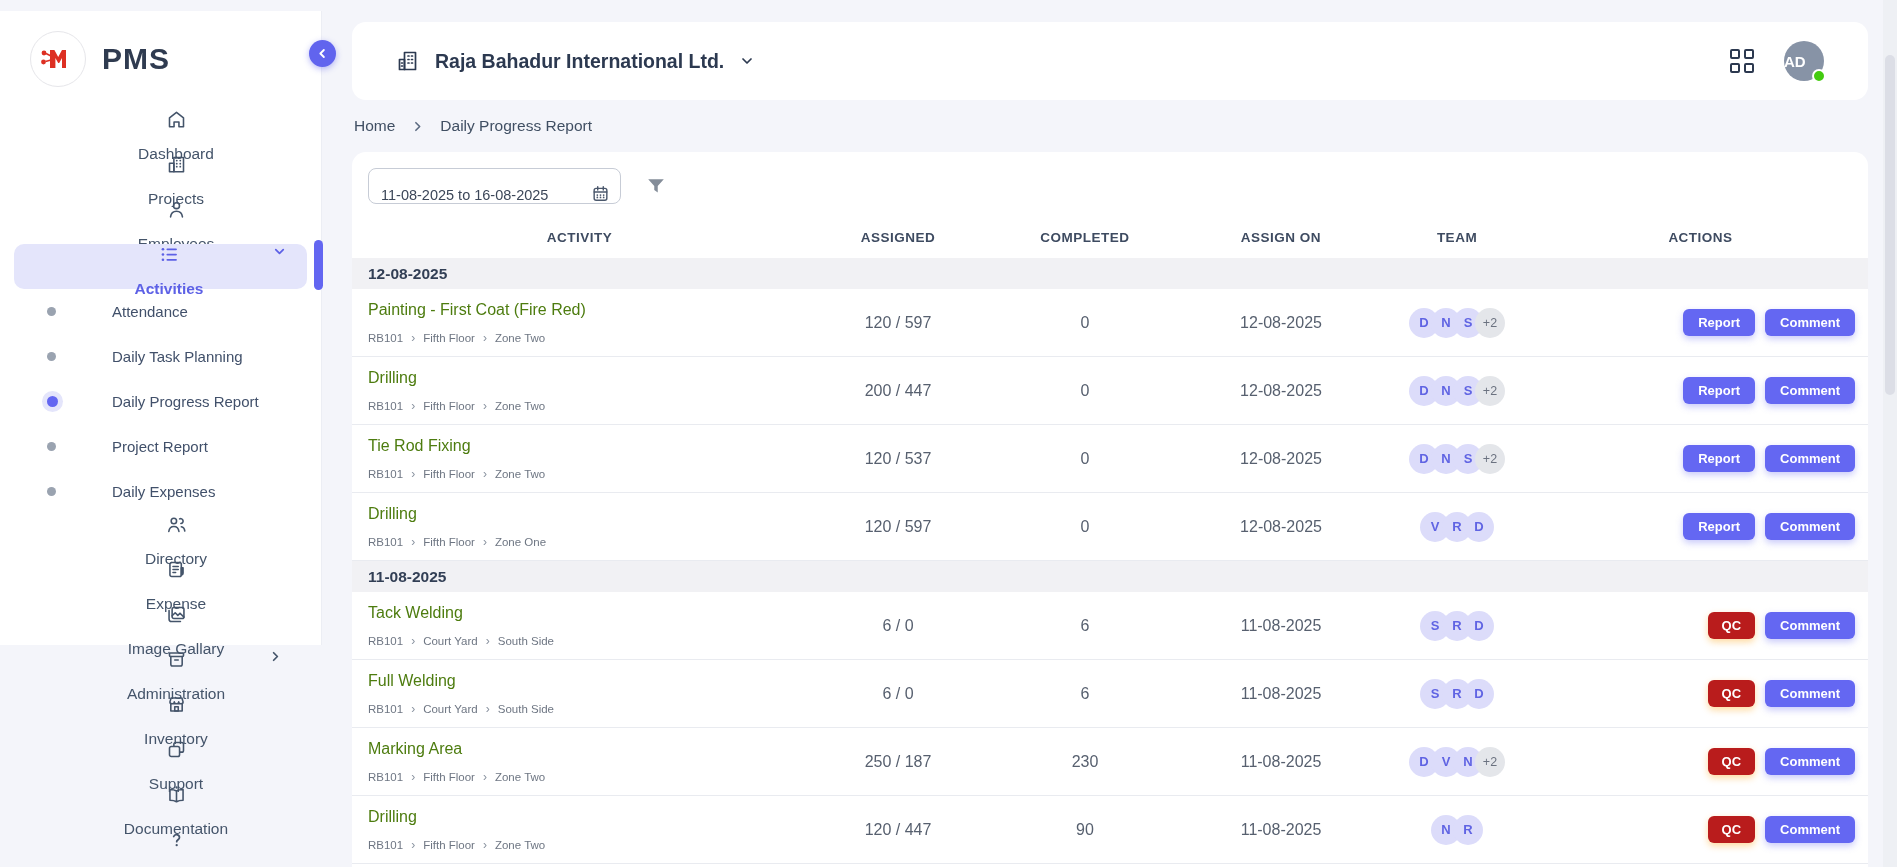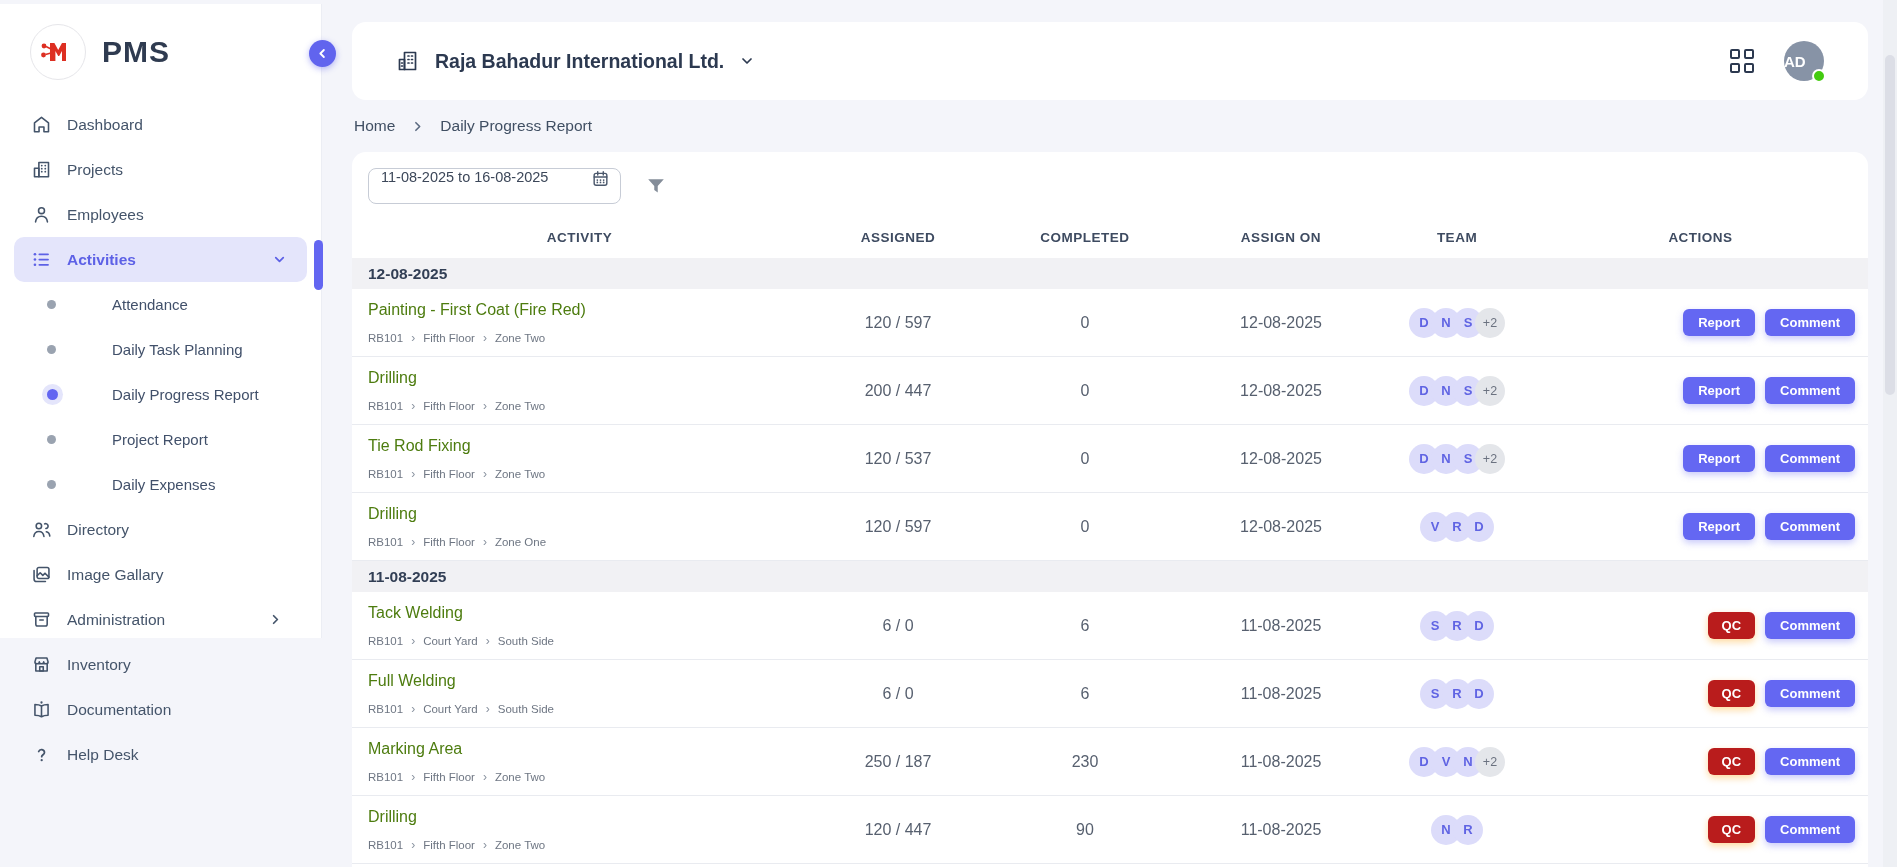--- a/index.html
+++ b/index.html
@@ -7,35 +7,35 @@
   body {
     font-family:"Liberation Sans", sans-serif;
     background:#f4f5fa;
     position:relative;
     color:#44546a;
   }
   svg { display:block; }
 
   
   .sidebar {
-    position:absolute; left:0; top:4px; width:322px; height:634px;
+    position:absolute; left:0; top:11px; width:322px; height:634px;
     background:#ffffff; border-right:1px solid #eceef4; z-index:2;
   }
   .logo-row { display:flex; align-items:center; gap:16px; padding:20px 0 0 30px; }
   .logo-badge {
     width:56px; height:56px; border-radius:50%;
     border:1px solid #e6e6ea; display:flex; align-items:center; justify-content:center;
     background:#fff;
   }
   .logo-text { font-size:30px; font-weight:bold; color:#2f3b50; letter-spacing:1px; }
 
   .nav { margin-top:22px; }
   .nav-item {
     height:45px; display:flex; align-items:center; gap:15px;
-    padding-left:31px; color:#44546a; font-size:15.5px; cursor:pointer; position:relative;
+    padding-left:31px; color:#44546a; font-size:15.5px; cursor:pointer; position:relative;flex-direction:column;
   }
   .nav-icon { width:21px; height:21px; flex:0 0 21px; }
   .nav-chev { position:absolute; right:38px; color:inherit; }
   .nav-item.active-parent {
     margin:0 14px; padding-left:17px; border-radius:10px;
     background:#e4e5fb; color:#5d61e6; font-weight:bold;
   }
   .nav-item.active-parent .nav-chev { right:20px; }
 
   .sub-item {
@@ -93,21 +93,21 @@
   }
   .breadcrumb .crumb-sep { color:#5b6a80; }
 
   .content-card {
     position:absolute; left:30px; top:152px; width:1516px; height:715px;
     background:#fff; border-radius:14px 14px 0 0;
   }
   .filter-row { display:flex; align-items:center; padding:16px 14px 12px 16px; gap:24px; }
   .date-input-wrap {
     width:253px; height:36px; border:1px solid #c7ccd6; border-radius:8px;
-    display:flex; align-items:flex-start; padding:0 10px 0 12px; gap:6px; background:#fff;
+    display:flex; align-items:flex-end; padding:0 10px 0 12px; gap:6px; background:#fff;
   }
   .date-input-wrap input {
     border:none; outline:none; flex:1; font-size:14.5px; color:#3c4759;
     font-family:"Liberation Sans", sans-serif; background:transparent;
   }
   .cal-icon, .funnel-btn { color:#4b586c; }
   .funnel-btn { background:none; border:none; cursor:pointer; }
 
   .table-header {
     display:grid; grid-template-columns:455px 182px 192px 200px 152px 1fr;
@@ -242,20 +242,30 @@
             <circle cx="9" cy="8" r="3.1"></circle>
             <path d="M3.2 20c.5-3.8 2.7-5.7 5.8-5.7s5.3 1.9 5.8 5.7"></path>
             <path d="M15.5 5.6a2.8 2.8 0 1 1 1.5 5.3M17.5 14.6c2.3.4 3.6 2 4 4.9"></path>
           </svg>
         </span>
         <span class="nav-label">Directory</span>
       </div>
       <div class="nav-item ">
         <span class="nav-icon">
           <svg width="21" height="21" viewBox="0 0 24 24" fill="none" stroke="currentColor" stroke-width="1.8" stroke-linecap="round" stroke-linejoin="round">
+            <rect x="4.5" y="4" width="13" height="16" rx="2"></rect>
+            <path d="M8 8.5h6M8 12h6M8 15.5h3"></path>
+            <path d="M17.5 10v8a2 2 0 0 0 2-2v-6z" fill="currentColor"></path>
+          </svg>
+        </span>
+        <span class="nav-label">Expense</span>
+      </div>
+      <div class="nav-item ">
+        <span class="nav-icon">
+          <svg width="21" height="21" viewBox="0 0 24 24" fill="none" stroke="currentColor" stroke-width="1.8" stroke-linecap="round" stroke-linejoin="round">
             <rect x="7" y="4" width="13.5" height="12.5" rx="2"></rect>
             <path d="M7 13.5l3.5-3.5 3 3 2.5-2.5 4.5 4.5"></path>
             <path d="M3.5 7.5v9.5a3 3 0 0 0 3 3h10"></path>
           </svg>
         </span>
         <span class="nav-label">Image Gallary</span>
       </div>
       <div class="nav-item ">
         <span class="nav-icon">
           <svg width="21" height="21" viewBox="0 0 24 24" fill="none" stroke="currentColor" stroke-width="1.8" stroke-linecap="round" stroke-linejoin="round">
@@ -273,20 +283,29 @@
       </div>
       <div class="nav-item ">
         <span class="nav-icon">
           <svg width="21" height="21" viewBox="0 0 24 24" fill="none" stroke="currentColor" stroke-width="1.8" stroke-linecap="round" stroke-linejoin="round">
             <path d="M4.5 9 5.8 4.5h12.4L19.5 9c0 1.2-1 2.2-2.5 2.2S14.5 10.2 14.5 9c0 1.2-1.1 2.2-2.5 2.2S9.5 10.2 9.5 9c0 1.2-1.1 2.2-2.5 2.2S4.5 10.2 4.5 9z"></path>
             <path d="M5.5 11.5v8h13v-8"></path>
             <rect x="10" y="14.5" width="4" height="5"></rect>
           </svg>
         </span>
         <span class="nav-label">Inventory</span>
+      </div>
+      <div class="nav-item ">
+        <span class="nav-icon">
+          <svg width="21" height="21" viewBox="0 0 24 24" fill="none" stroke="currentColor" stroke-width="1.8" stroke-linejoin="round">
+            <path d="M9 8.5V6a2 2 0 0 1 2-2h7a2 2 0 0 1 2 2v7a2 2 0 0 1-2 2h-2.5"></path>
+            <rect x="4" y="8.5" width="11.5" height="11.5" rx="2"></rect>
+          </svg>
+        </span>
+        <span class="nav-label">Support</span>
       </div>
       <div class="nav-item ">
         <span class="nav-icon">
           <svg width="21" height="21" viewBox="0 0 24 24" fill="none" stroke="currentColor" stroke-width="1.8" stroke-linecap="round" stroke-linejoin="round">
             <circle cx="12" cy="4" r="1.3" fill="currentColor" stroke="none"></circle>
             <path d="M12 8c-2-1.3-4.3-1.8-7.5-1.8v12.3c3.2 0 5.5.5 7.5 1.8 2-1.3 4.3-1.8 7.5-1.8V6.2C16.3 6.2 14 6.7 12 8zM12 8v12"></path>
           </svg>
         </span>
         <span class="nav-label">Documentation</span>
       </div>

